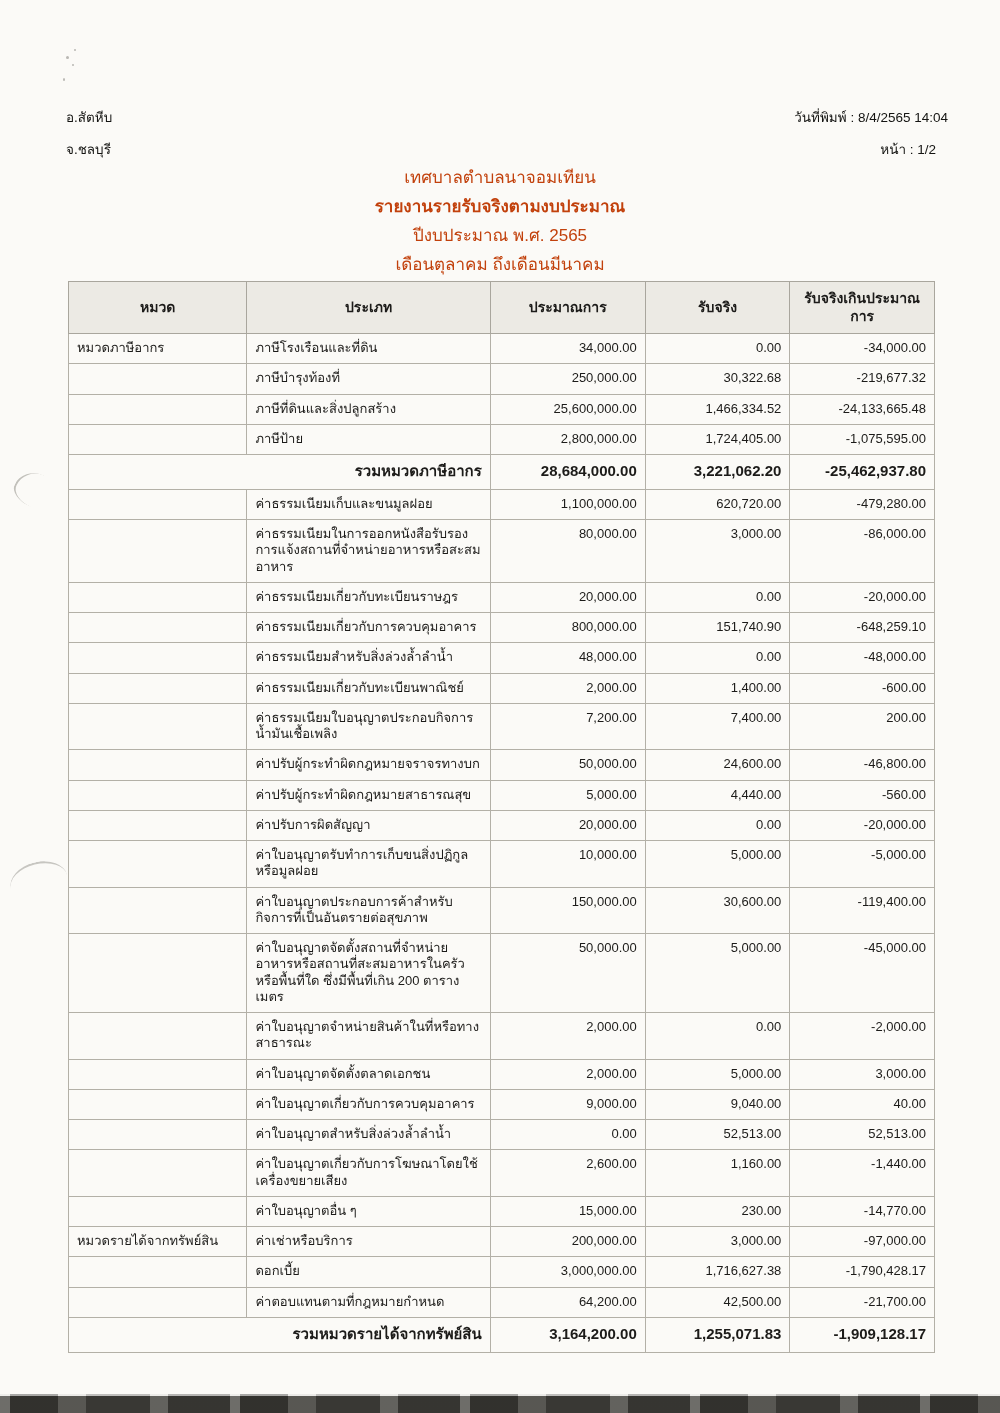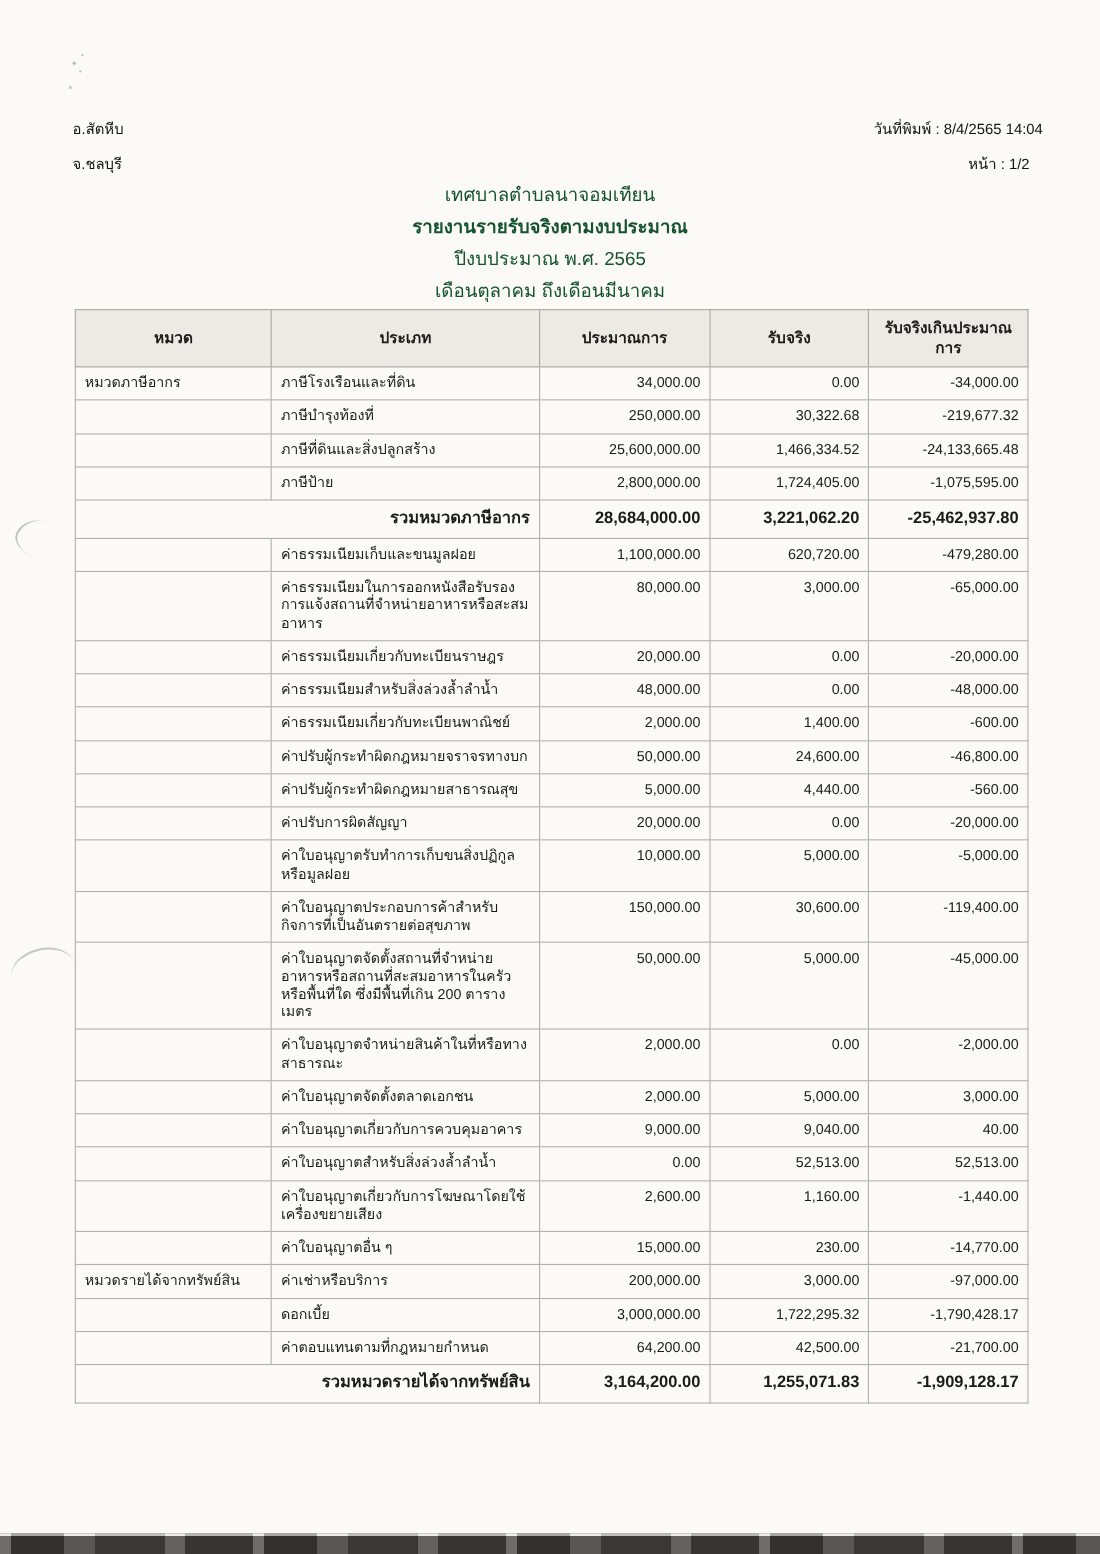--- a/index.html
+++ b/index.html
@@ -17,21 +17,21 @@
 
   
   .meta { position: absolute; font-size: 13.5px; color: #141412; }
   .meta-left-1  { top: 106px; left: 66px; }
   .meta-left-2  { top: 138px; left: 66px; }
   .meta-right-1 { top: 106px; right: 52px; text-align: right; }
   .meta-right-2 { top: 138px; right: 64px; text-align: right; }
 
   
   .title-block { position: absolute; top: 163px; left: 0; width: 100%; text-align: center; }
-  .title-line { font-size: 17px; line-height: 29px; color: #14532d; }
+  .title-line { font-size: 17px; line-height: 29px; color: #c2410c; }
   .title-line.bold { font-weight: bold; }
 
   
   .report-table-wrap { position: absolute; top: 281px; left: 68px; width: 867px; }
   table.report {
     width: 100%;
     border-collapse: collapse;
     table-layout: fixed;
   }
   table.report th, table.report td {
@@ -178,42 +178,56 @@
             <td class="type">ค่าธรรมเนียมเก็บและขนมูลฝอย</td>
             <td class="num">1,100,000.00</td>
             <td class="num">620,720.00</td>
             <td class="num">-479,280.00</td>
           </tr>
           <tr>
             <td class="cat"></td>
             <td class="type">ค่าธรรมเนียมในการออกหนังสือรับรองการแจ้งสถานที่จำหน่ายอาหารหรือสะสมอาหาร</td>
             <td class="num">80,000.00</td>
             <td class="num">3,000.00</td>
-            <td class="num">-65,000.00</td>
+            <td class="num">-86,000.00</td>
           </tr>
           <tr>
             <td class="cat"></td>
             <td class="type">ค่าธรรมเนียมเกี่ยวกับทะเบียนราษฎร</td>
             <td class="num">20,000.00</td>
             <td class="num">0.00</td>
             <td class="num">-20,000.00</td>
+          </tr>
+          <tr>
+            <td class="cat"></td>
+            <td class="type">ค่าธรรมเนียมเกี่ยวกับการควบคุมอาคาร</td>
+            <td class="num">800,000.00</td>
+            <td class="num">151,740.90</td>
+            <td class="num">-648,259.10</td>
           </tr>
           <tr>
             <td class="cat"></td>
             <td class="type">ค่าธรรมเนียมสำหรับสิ่งล่วงล้ำลำน้ำ</td>
             <td class="num">48,000.00</td>
             <td class="num">0.00</td>
             <td class="num">-48,000.00</td>
           </tr>
           <tr>
             <td class="cat"></td>
             <td class="type">ค่าธรรมเนียมเกี่ยวกับทะเบียนพาณิชย์</td>
             <td class="num">2,000.00</td>
             <td class="num">1,400.00</td>
             <td class="num">-600.00</td>
+          </tr>
+          <tr>
+            <td class="cat"></td>
+            <td class="type">ค่าธรรมเนียมใบอนุญาตประกอบกิจการน้ำมันเชื้อเพลิง</td>
+            <td class="num">7,200.00</td>
+            <td class="num">7,400.00</td>
+            <td class="num">200.00</td>
           </tr>
           <tr>
             <td class="cat"></td>
             <td class="type">ค่าปรับผู้กระทำผิดกฎหมายจราจรทางบก</td>
             <td class="num">50,000.00</td>
             <td class="num">24,600.00</td>
             <td class="num">-46,800.00</td>
           </tr>
           <tr>
             <td class="cat"></td>
@@ -296,21 +310,21 @@
             <td class="cat">หมวดรายได้จากทรัพย์สิน</td>
             <td class="type">ค่าเช่าหรือบริการ</td>
             <td class="num">200,000.00</td>
             <td class="num">3,000.00</td>
             <td class="num">-97,000.00</td>
           </tr>
           <tr>
             <td class="cat"></td>
             <td class="type">ดอกเบี้ย</td>
             <td class="num">3,000,000.00</td>
-            <td class="num">1,722,295.32</td>
+            <td class="num">1,716,627.38</td>
             <td class="num">-1,790,428.17</td>
           </tr>
           <tr>
             <td class="cat"></td>
             <td class="type">ค่าตอบแทนตามที่กฎหมายกำหนด</td>
             <td class="num">64,200.00</td>
             <td class="num">42,500.00</td>
             <td class="num">-21,700.00</td>
           </tr>
           <tr class="total-row">

